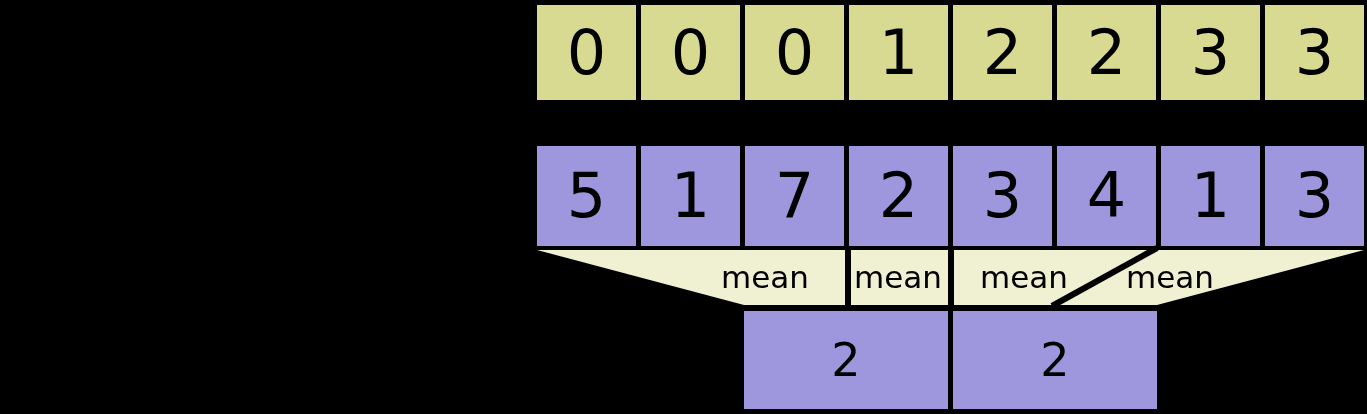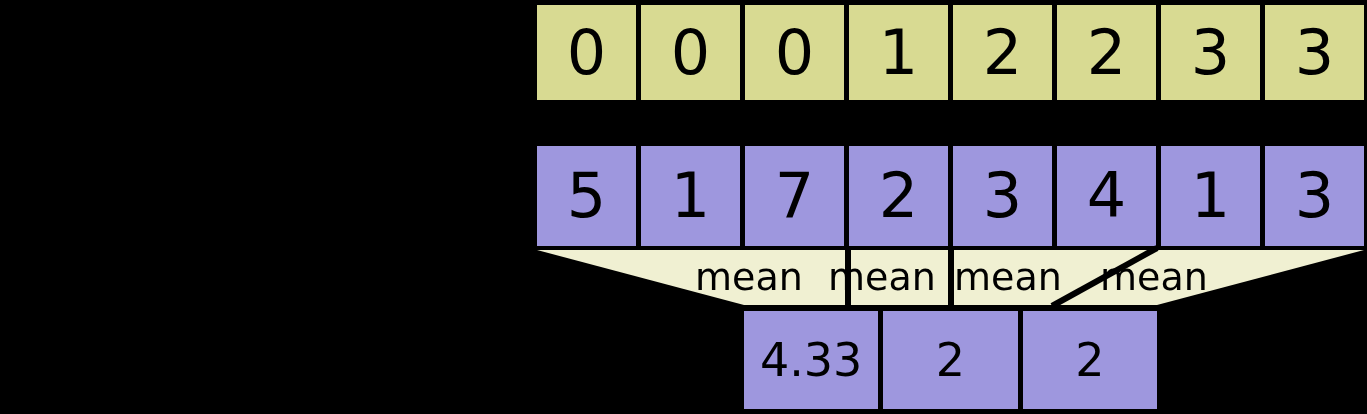--- a/index.html
+++ b/index.html
@@ -68,21 +68,22 @@
     stroke: none;
   }
   .funnel-line {
     stroke: #000000;
     stroke-width: 6;
   }
   .mean-label {
     position: absolute;
     top: 259px;
     width: 140px;
-    font-size: 38px;
+    text-align: center;
+    font-size: 31px;
     line-height: 36px;
     color: #000000;
   }
   .mean-label-0 { left: 695px; }
   .mean-label-1 { left: 828px; }
   .mean-label-2 { left: 954px; }
   .mean-label-3 { left: 1100px; }
 </style>
 </head>
 <body>
@@ -117,18 +118,17 @@
     <line class="funnel-line" x1="951" y1="250" x2="951" y2="305"></line>
     <line class="funnel-line" x1="1157" y1="248" x2="1052" y2="306"></line>
   </svg>
 
   <div class="mean-label mean-label-0">mean</div>
   <div class="mean-label mean-label-1">mean</div>
   <div class="mean-label mean-label-2">mean</div>
   <div class="mean-label mean-label-3">mean</div>
 
   <div class="row row-result">
-    <div class="cell">4.33</div>
     <div class="cell">2</div>
     <div class="cell">2</div>
   </div>
 
 </div>
 
 </body></html>

